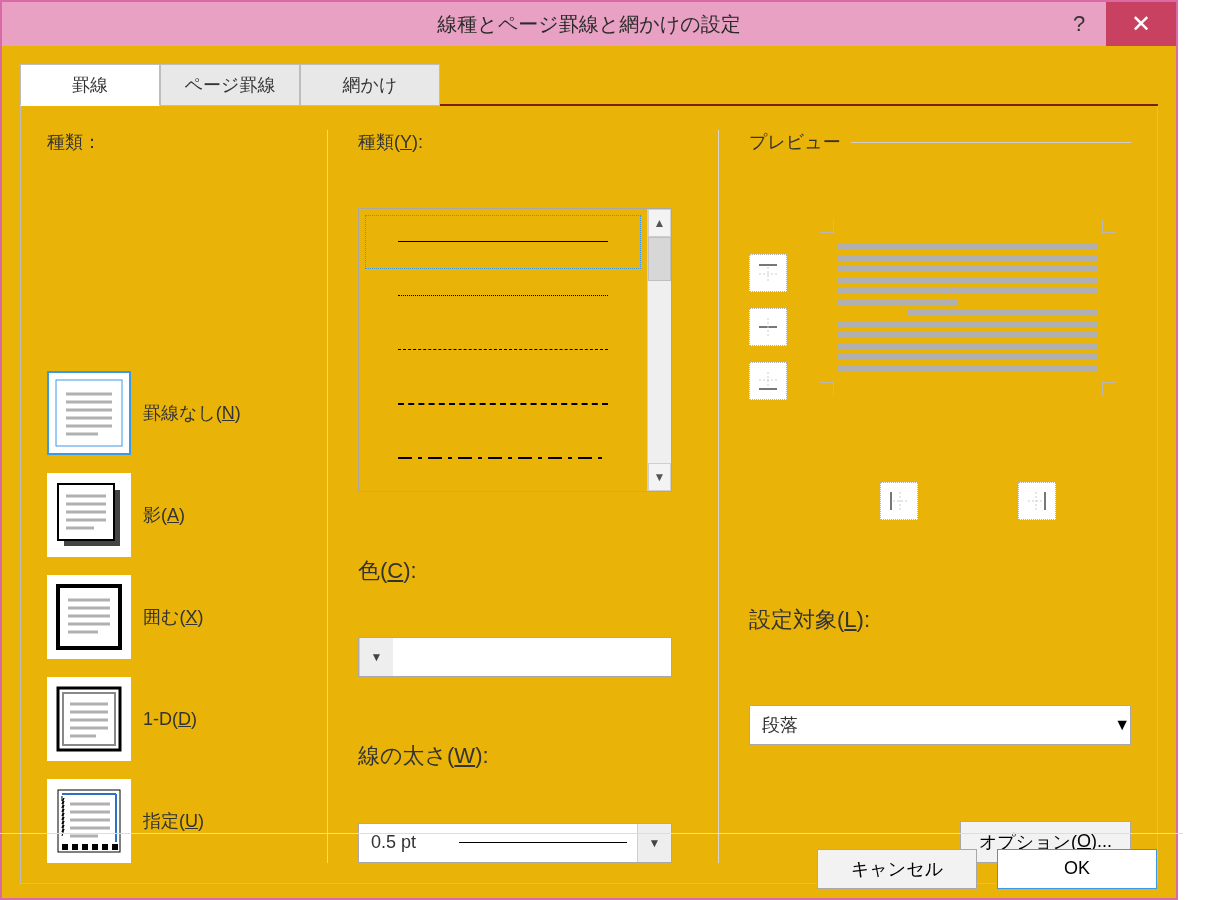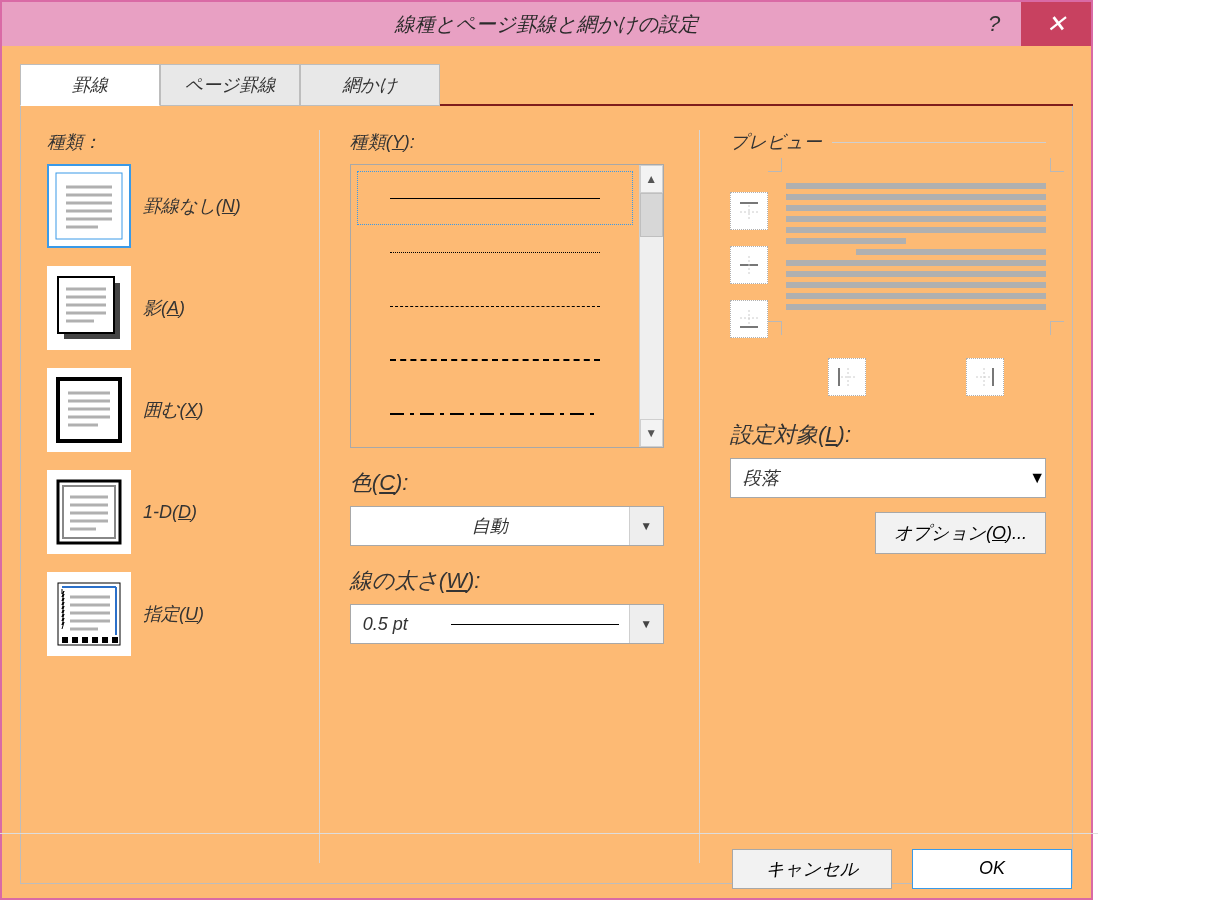--- a/index.html
+++ b/index.html
@@ -1,28 +1,28 @@
 <!DOCTYPE html>
 <html><head>
 <meta charset="utf-8">
 <style>
   * { box-sizing: border-box; font-family: "Meiryo", "Yu Gothic", sans-serif; }
   body { margin: 0; background: #fff; }
-  .window { width: 1093px; height: 900px; border: 2px solid #d96aa5; background: #fdba74; display: flex; flex-direction: column; font-style: italic; }
+  .window { width: 1178px; height: 900px; border: 2px solid #d96aa5; background: #eab308; display: flex; flex-direction: column; }
   .titlebar { height: 44px; background: #e8a0c3; display: flex; align-items: center; justify-content: center; position: relative; }
   .titlebar-title { font-size: 20px; color: #2b2b2b; }
   .titlebar-btns { position: absolute; right: 0; top: 0; height: 100%; display: flex; }
   .titlebar-btn { width: 54px; height: 44px; display: flex; align-items: center; justify-content: center; font-size: 22px; color: #333; }
   .titlebar-btn.close { background: #c84160; color: #fff; width: 70px; font-size: 24px; }
   .client { flex: 1; padding: 18px 18px 14px 18px; display: flex; flex-direction: column; }
   .tabs { display: flex; border-bottom: 2px solid #7f1d1d; height: 42px; }
   .tab { width: 140px; height: 42px; display: flex; align-items: center; justify-content: center; font-size: 18px; color: #333; border: 1px solid #bdbdbd; background: #e8e8e8; margin-right: 0; margin-bottom: -1px; }
   .tab.active { background: #fff; border-bottom: 1px solid #fff; }
   .panel { flex: 1; border: 1px solid #bdbdbd; border-top: none; padding: 24px 26px 20px 26px; display: flex; gap: 28px; position: relative; }
-  .col { display: flex; flex-direction: column; }
+  .col { display: flex; flex-direction: column; justify-content: space-between; }
   .col-left { width: 250px; }
   .col-mid { width: 330px; }
   .col-right { flex: 1; }
   .section-label { font-size: 18px; color: #333; margin-bottom: 10px; }
   .underl { text-decoration: underline; }
   .settings-list { display: flex; flex-direction: column; gap: 18px; }
   .setting-item { display: flex; align-items: center; gap: 12px; }
   .setting-icon { width: 84px; height: 84px; display: flex; align-items: center; justify-content: center; background: #fff; }
   .setting-icon.sel { border: 2px solid #3a9ae8; }
   .setting-icon svg { display: block; }
@@ -220,21 +220,20 @@
           </div>
           <div class="scrollbar">
             <div class="scroll-btn scroll-up">▲</div>
             <div class="scroll-thumb"></div>
             <div class="scroll-btn scroll-down">▼</div>
           </div>
         </div>
 
         <label class="fieldlabel"><span>色(</span><span class="underl">C</span><span>):</span></label>
         <div class="combo">
-          <div class="combo-text">自動</div>
           <div class="caret">▼</div>
         </div>
 
         <label class="fieldlabel"><span>線の太さ(</span><span class="underl">W</span><span>):</span></label>
         <div class="combo combo-width">
           <div class="combo-text">0.5 pt</div>
           <div class="width-sample"></div>
           <div class="caret">▼</div>
         </div>
       </div>

